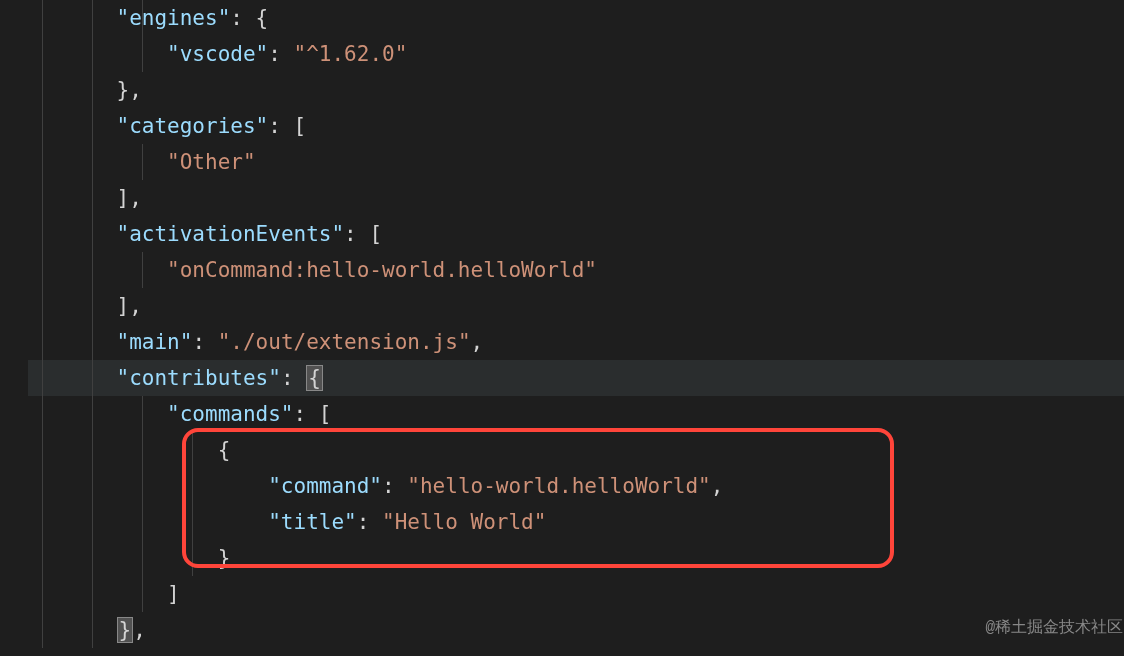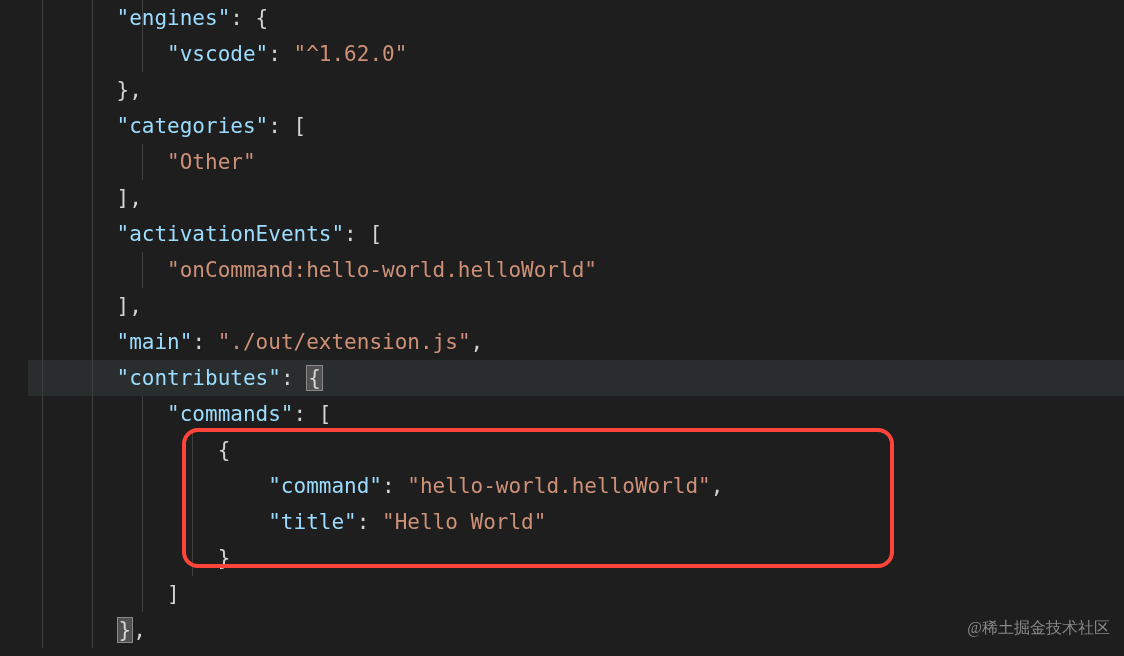--- a/index.html
+++ b/index.html
@@ -61,24 +61,24 @@
     }
     .annotation-box {
       position: absolute;
       border: 4px solid #ff453a;
       border-radius: 16px;
       pointer-events: none;
     }
     .watermark {
       position: absolute;
       bottom: 10px;
-      right: 14px;
+      right: 1px;
       color: #888888;
       font-size: 16px;
-      font-family: Liberation Serif, serif;
+      font-family: Liberation Mono, monospace;
     }
     .ind { display: inline-block; }
   </style>
 </head>
 <body>
 
 <div class="editor">
   <div class="gutter">
     <div class="gutter-line"></div>
     <div class="gutter-line"></div>

